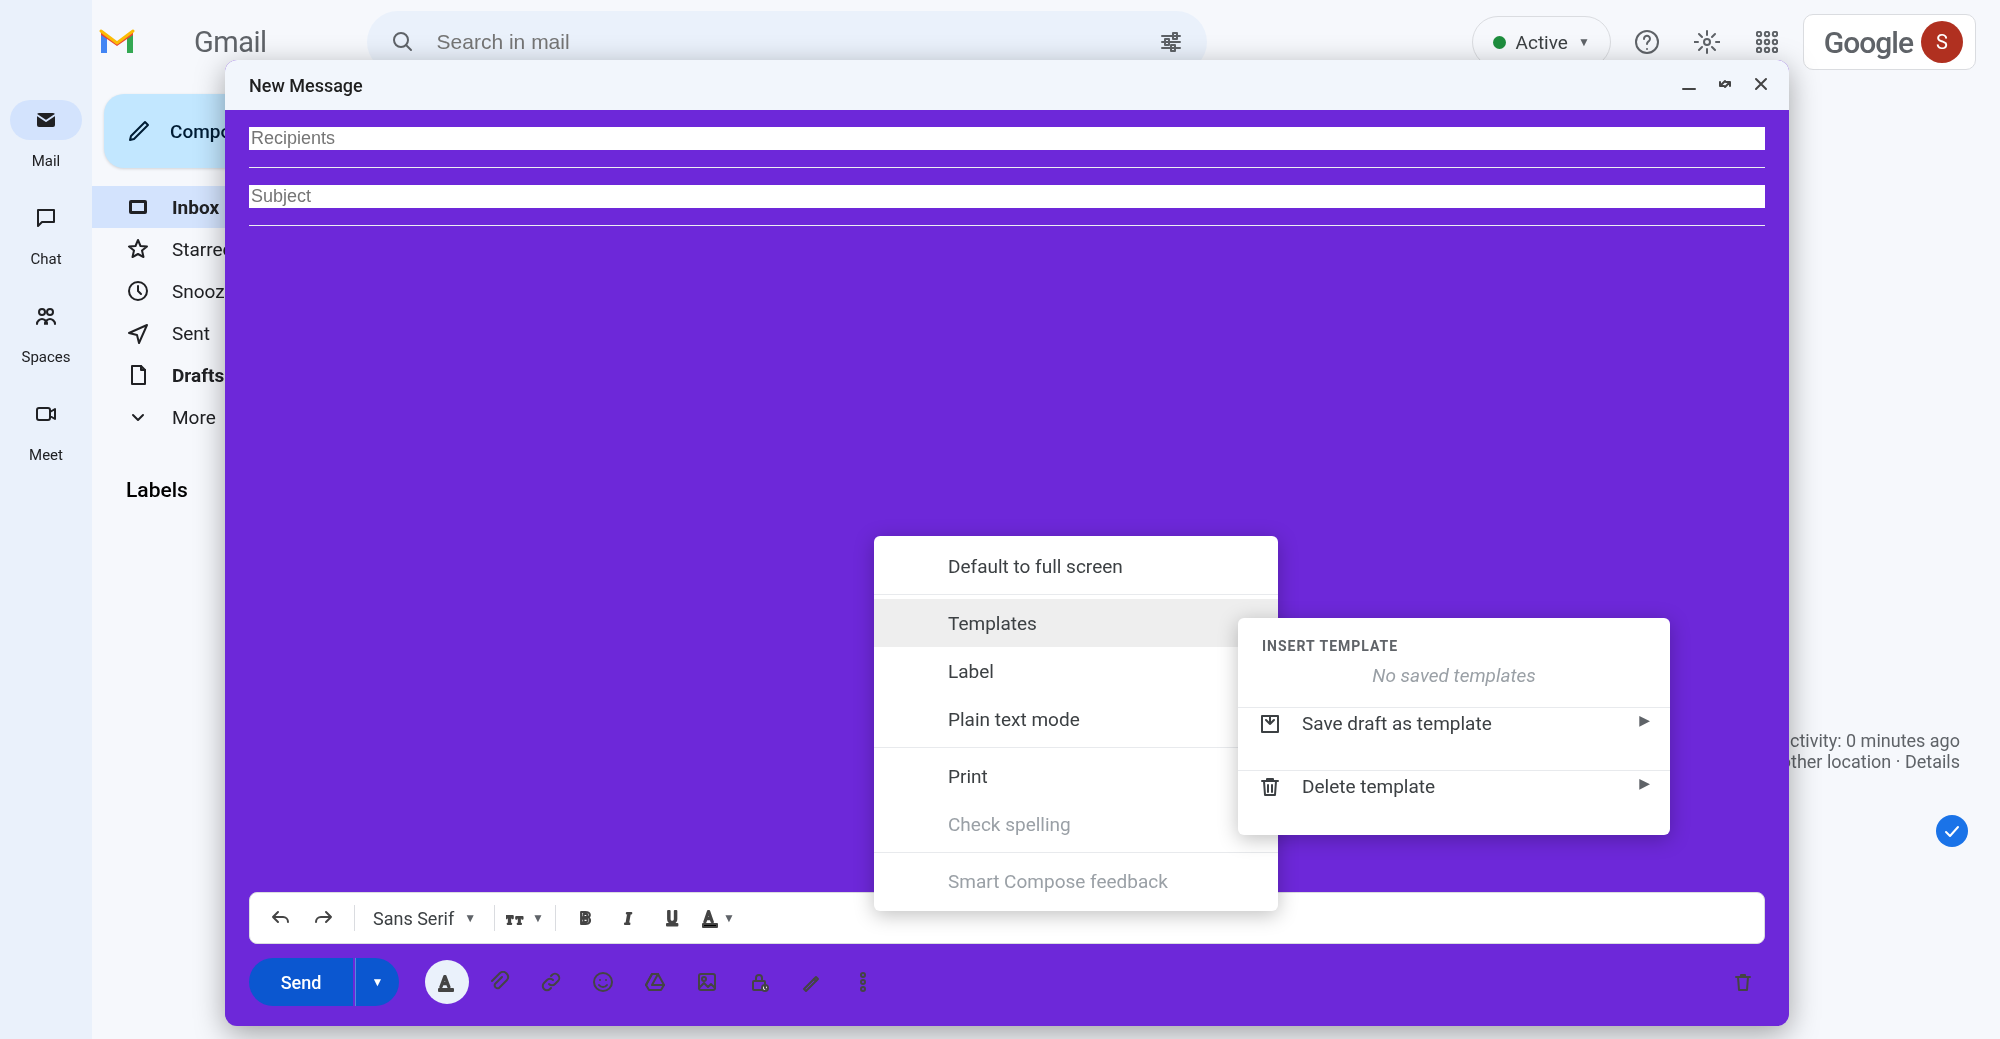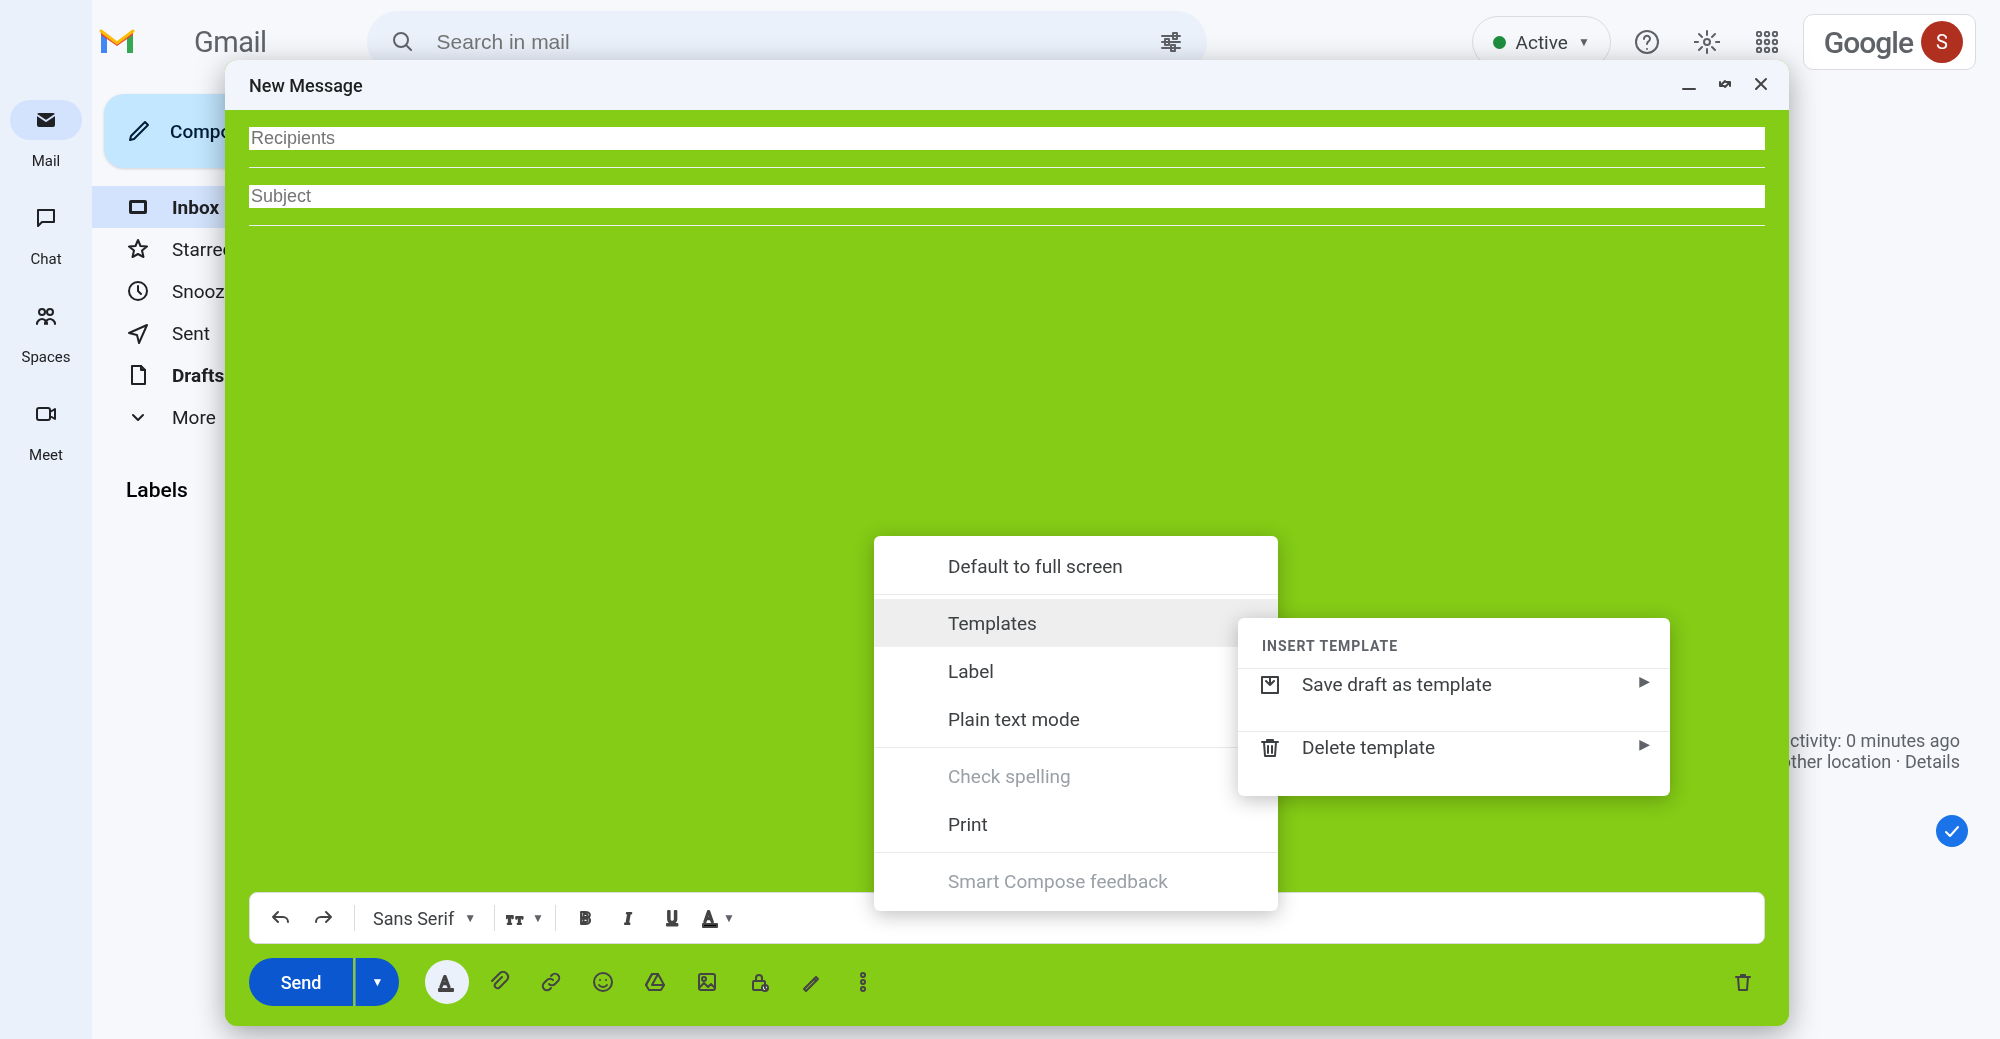--- a/index.html
+++ b/index.html
@@ -54,21 +54,21 @@
 
   .activity {
     position:absolute; right:40px; top:730px; text-align:right; color:#5f6368; font-size:18px;
   }
   .activity a { color:#5f6368; text-decoration:none; }
 
   .blue-check { position:absolute; right:32px; top:815px; width:32px; height:32px; background:#1a73e8; border-radius:50%; display:flex; align-items:center; justify-content:center; color:#fff; }
 
   
   .compose {
-    position:absolute; left:225px; top:60px; width:1564px; height:966px; background:#84cc16; border-radius:12px;
+    position:absolute; left:225px; top:60px; width:1564px; height:966px; background:#6d28d9; border-radius:12px;
     box-shadow:0 8px 30px rgba(0,0,0,0.35); display:flex; flex-direction:column; overflow:hidden;
   }
   .compose-hdr { height:50px; background:#f2f6fc; display:flex; align-items:center; padding:0 16px 0 24px; font-size:18px; color:#1f1f1f; font-weight:500; }
   .compose-hdr .wicons { margin-left:auto; display:flex; gap:12px; color:#444; }
   .wicons span { cursor:pointer; padding:4px; }
   .compose-fields { padding:0 24px; }
   .cfield { height:58px; border-bottom:1px solid #eceff1; display:flex; align-items:center; }
   .cfield input { border:none; outline:none; width:100%; font-size:18px; color:#5f6368; }
   .compose-body { flex:1; }
 
@@ -456,34 +456,35 @@
     <span class="submenu-arrow">▶</span>
   </div>
   <div class="menu-item">
     <span>Label</span>
     <span class="submenu-arrow">▶</span>
   </div>
   <div class="menu-item">
       <span>Plain text mode</span>
     </div>
   <div class="menu-sep"></div>
+  <div class="menu-item">
+      <span>Print</span>
+    </div>
   <div class="menu-item dis">
       <span>Check spelling</span>
-    </div>
-  <div class="menu-item">
-      <span>Print</span>
     </div>
   <div class="menu-sep"></div>
   <div class="menu-item dis">
       <span>Smart Compose feedback</span>
     </div>
 </div>
 
 <div class="menu menu2">
   <div class="m2-header">INSERT TEMPLATE</div>
+  <div class="m2-empty">No saved templates</div>
   <div class="menu-sep"></div>
   <div class="m2-item">
     <svg width="24" height="24">
         <path d="M4 4h16v16H4zM12 4v8m-4-4l4 4 4-4"></path>
       </svg>
     <span>Save draft as template</span>
     <span class="m2-arrow">▶</span>
   </div>
   <div class="menu-sep"></div>
   <div class="m2-item">

